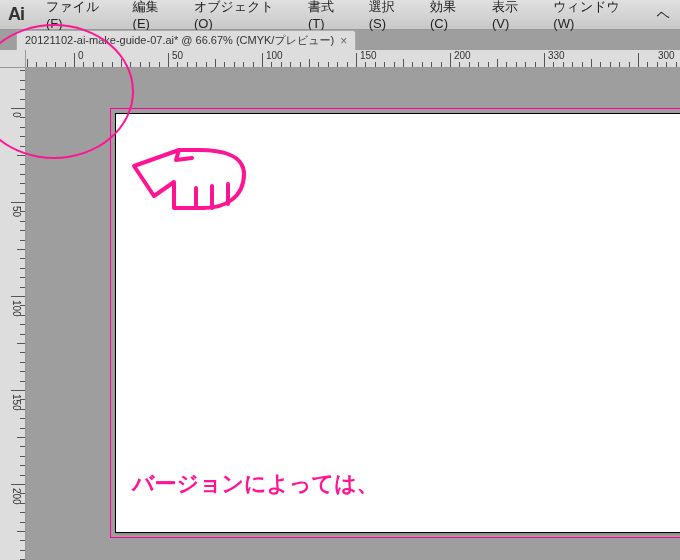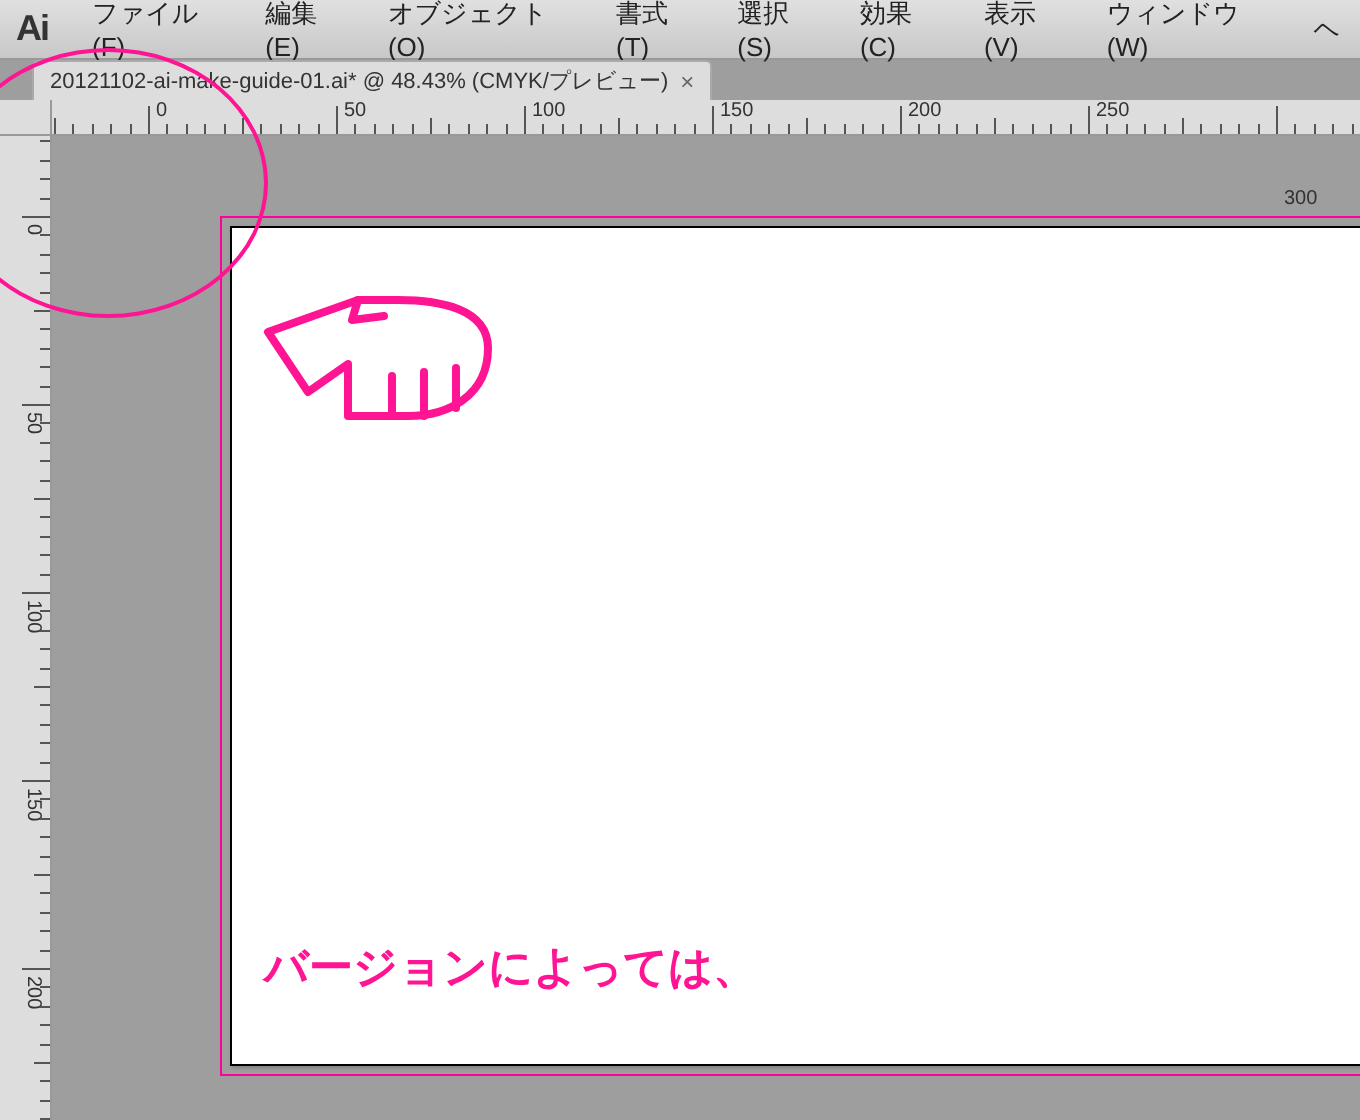--- a/index.html
+++ b/index.html
@@ -49,21 +49,21 @@
   <div class="menu-item">書式(T)</div>
   <div class="menu-item">選択(S)</div>
   <div class="menu-item">効果(C)</div>
   <div class="menu-item">表示(V)</div>
   <div class="menu-item">ウィンドウ(W)</div>
   <div class="menu-item">ヘ</div>
 </div>
 
 <div class="tab-bar">
   <div class="tab">
-    <span>20121102-ai-make-guide-01.ai* @ 48.43% (CMYK/プレビュー)</span>
+    <span>20121102-ai-make-guide-07.ai* @ 66.67% (CMYK/プレビュー)</span>
     <span class="tab-close">×</span>
   </div>
 </div>
 
 <div class="workspace">
   <div class="ruler-corner"></div>
   <div class="origin-circle"></div>
 
   <div class="ruler-h" id="rulerH">
       <div class="tick-h med" style="left: 1px;"></div>
@@ -120,32 +120,32 @@
       <div class="tick-h" style="left: 433.4px;"></div>
       <div class="tick-h" style="left: 442.8px;"></div>
       <div class="tick-h" style="left: 452.2px;"></div>
       <div class="tick-h" style="left: 461.6px;"></div>
       <div class="tick-h med" style="left: 471px;"></div>
       <div class="tick-h" style="left: 480.4px;"></div>
       <div class="tick-h" style="left: 489.8px;"></div>
       <div class="tick-h" style="left: 499.2px;"></div>
       <div class="tick-h" style="left: 508.6px;"></div>
       <div class="tick-h major" style="left: 518px;"></div>
-      <div class="tick-h-label" style="left: 518px;">250</div>
+      <div class="tick-h-label" style="left: 518px;">330</div>
       <div class="tick-h" style="left: 527.4px;"></div>
       <div class="tick-h" style="left: 536.8px;"></div>
       <div class="tick-h" style="left: 546.2px;"></div>
       <div class="tick-h" style="left: 555.6px;"></div>
       <div class="tick-h med" style="left: 565px;"></div>
       <div class="tick-h" style="left: 574.4px;"></div>
       <div class="tick-h" style="left: 583.8px;"></div>
       <div class="tick-h" style="left: 593.2px;"></div>
       <div class="tick-h" style="left: 602.6px;"></div>
       <div class="tick-h major" style="left: 612px;"></div>
-      <div class="tick-h-label" style="left: 612px; margin-top: 44px;">300</div>
+      <div class="tick-h-label" style="left: 628px;">300</div>
       <div class="tick-h" style="left: 621.4px;"></div>
       <div class="tick-h" style="left: 630.8px;"></div>
       <div class="tick-h" style="left: 640.2px;"></div>
       <div class="tick-h" style="left: 649.6px;"></div>
     </div>
   <div class="ruler-v" id="rulerV">
       <div class="tick-v" style="top: 2.4px;"></div>
       <div class="tick-v" style="top: 11.8px;"></div>
       <div class="tick-v" style="top: 21.2px;"></div>
       <div class="tick-v" style="top: 30.6px;"></div>

